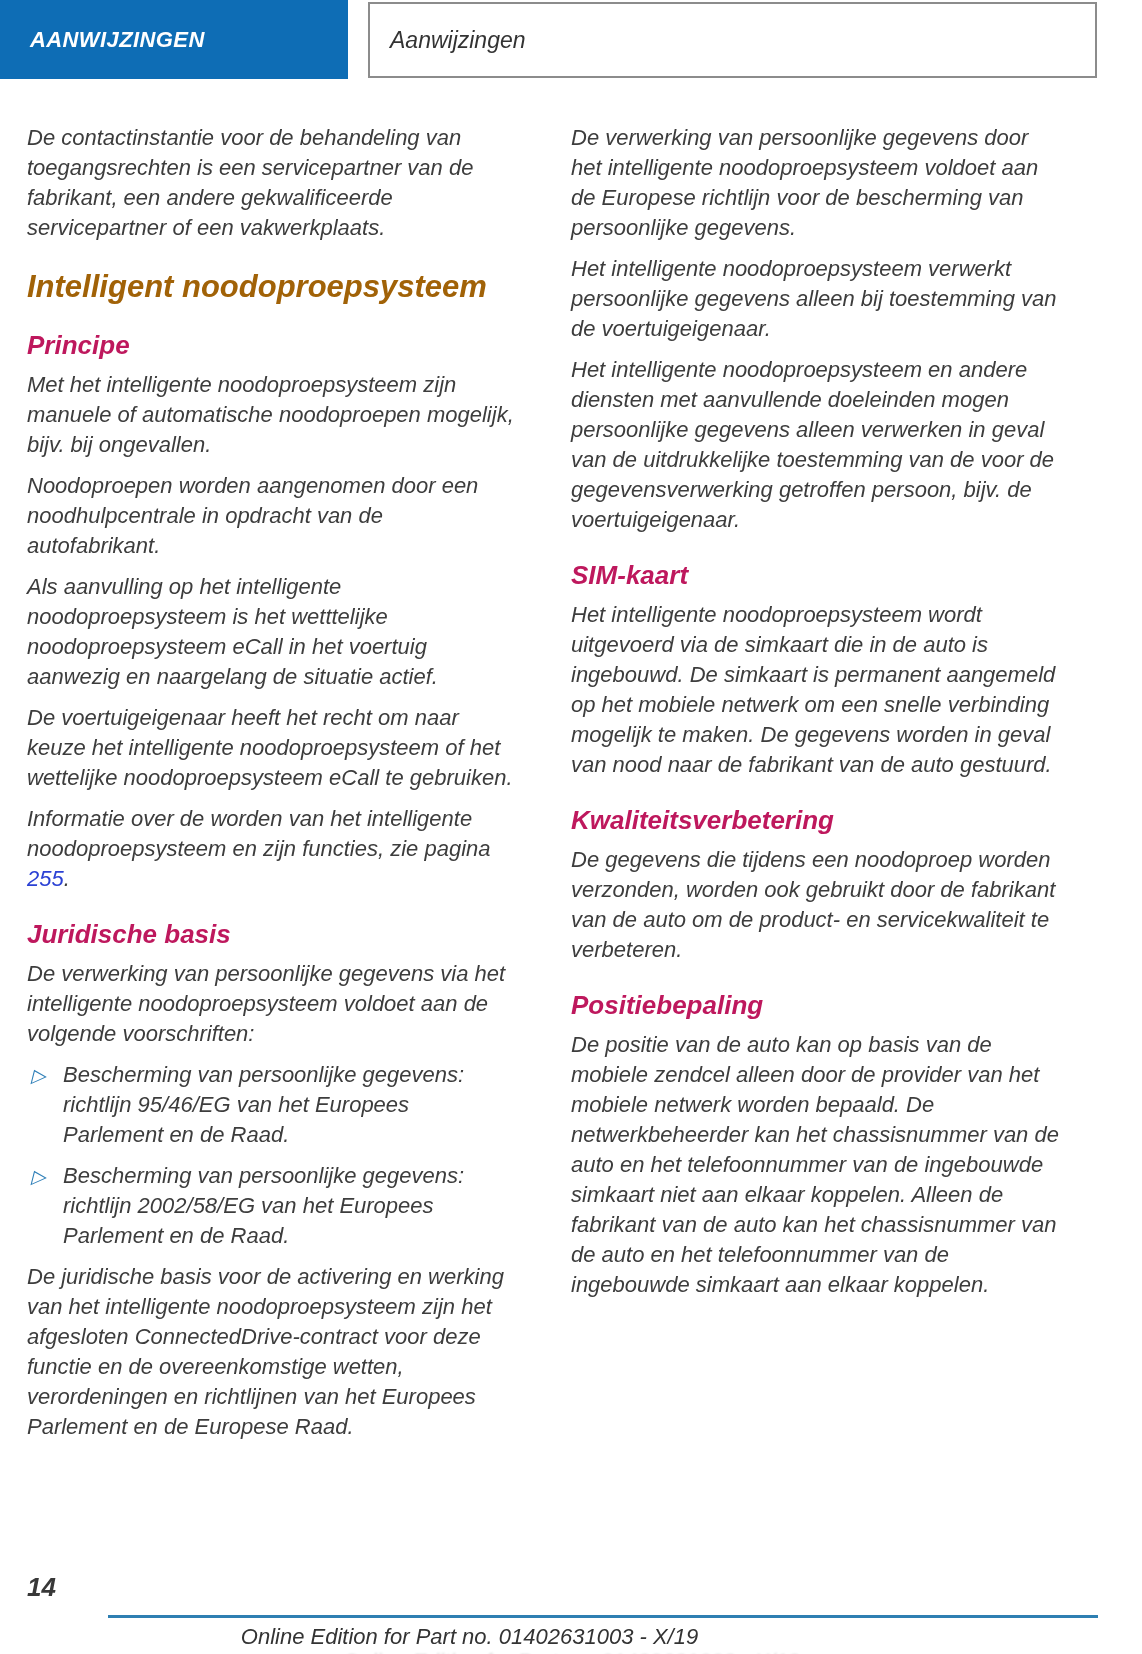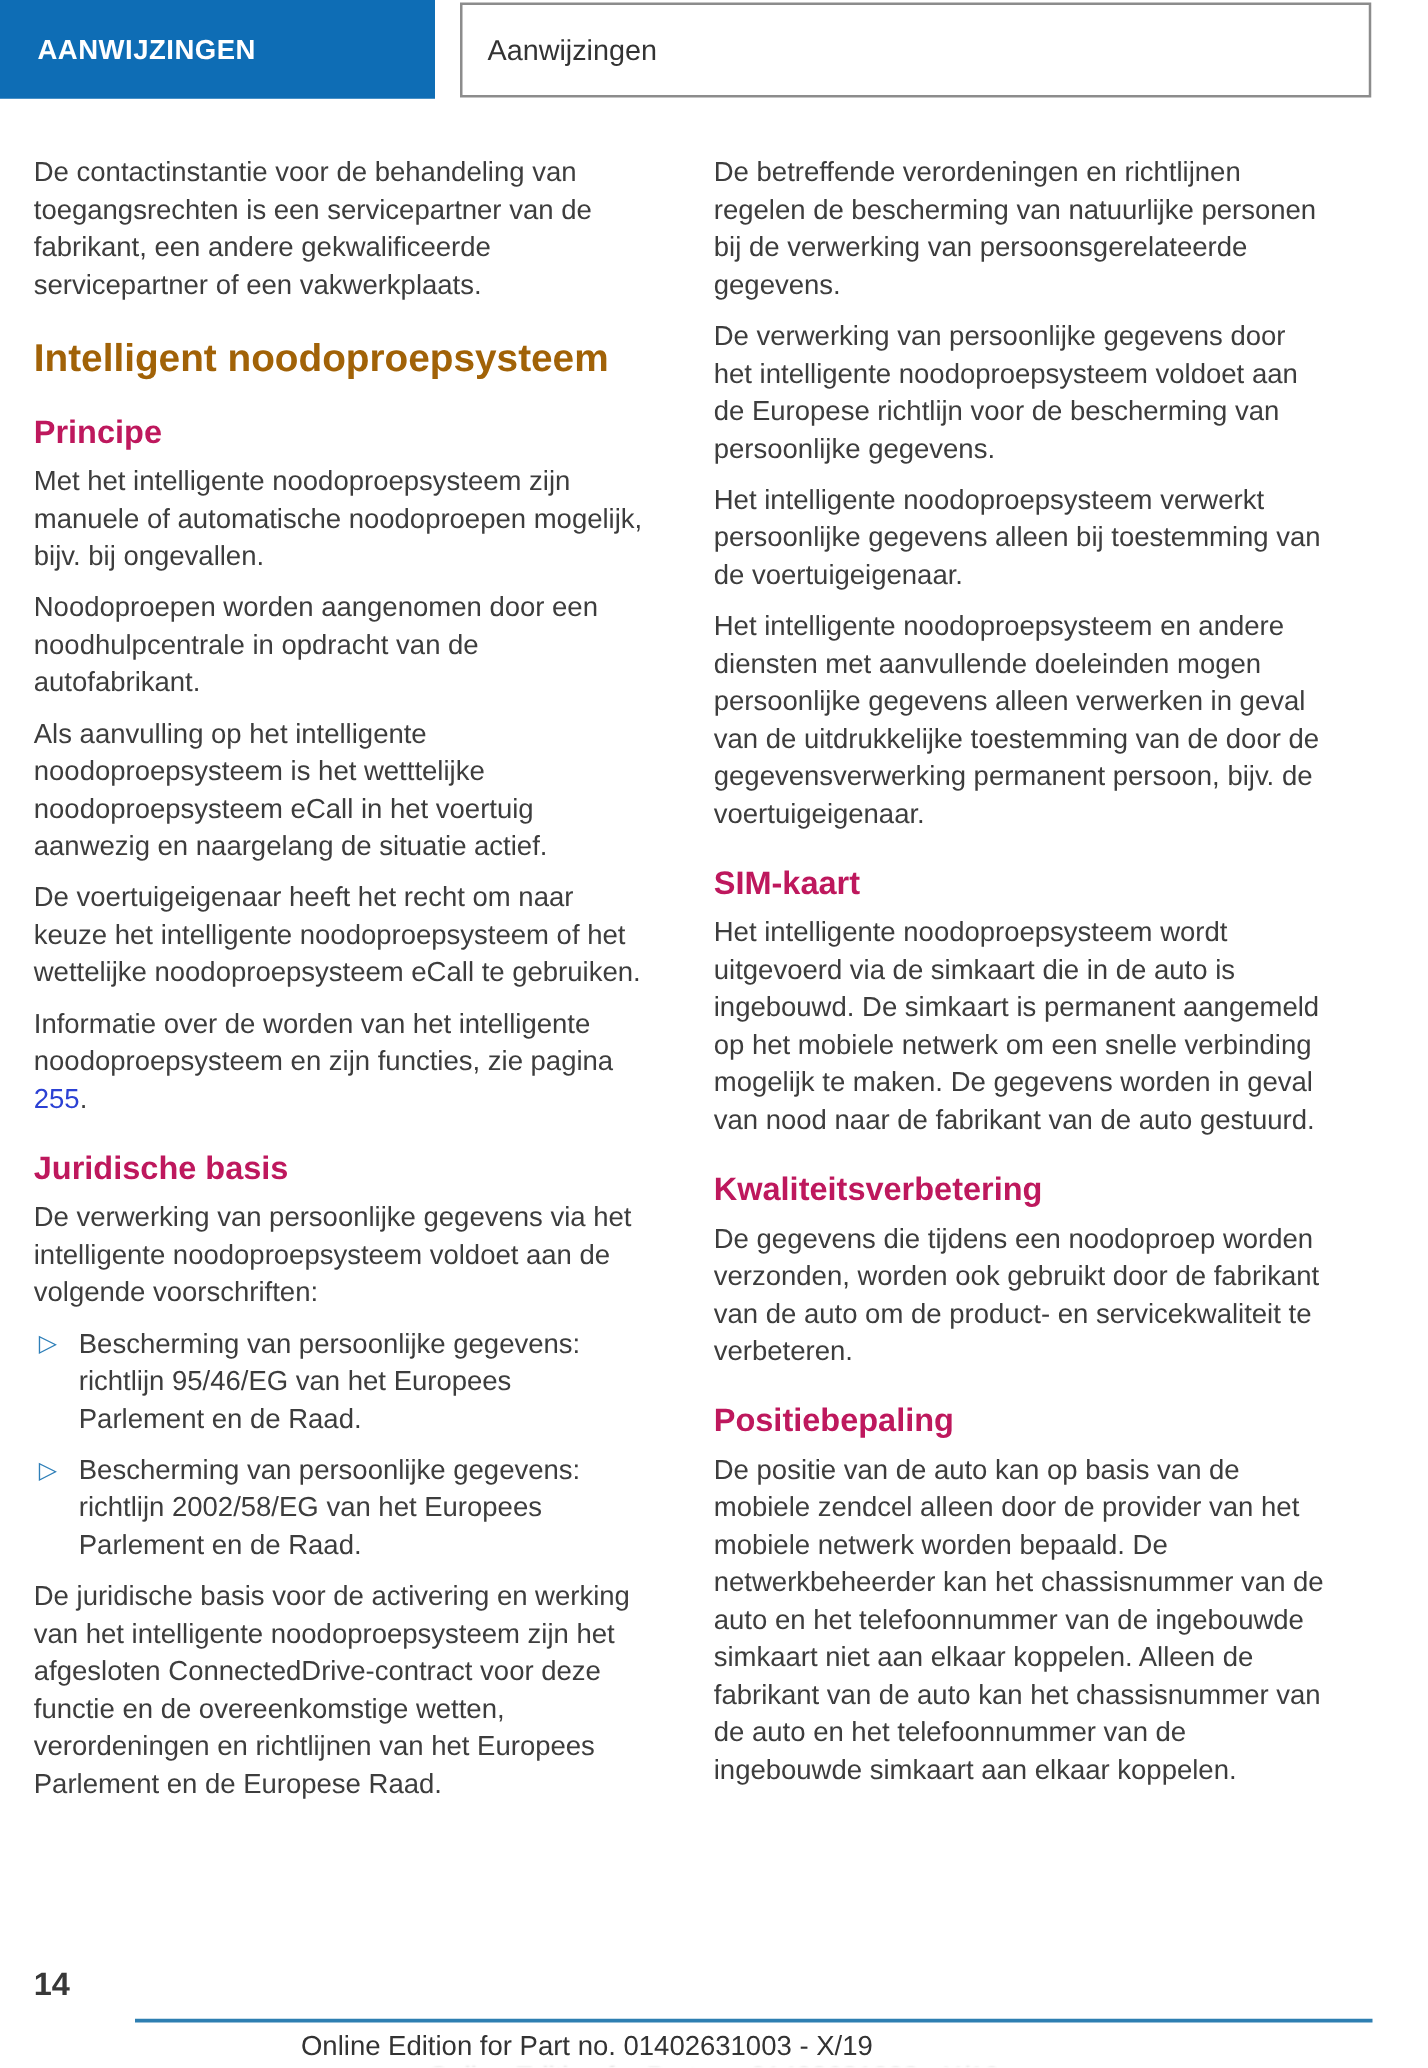--- a/index.html
+++ b/index.html
@@ -3,20 +3,21 @@
 <meta charset="utf-8">
 <style>
   html,body{margin:0;padding:0;background:#ffffff;}
   .page{
     position:relative;
     width:1142px;height:1654px;
     background:#ffffff;
     font-family:"Liberation Sans", sans-serif;
     color:#3d3d3d;
     overflow:hidden;
+    font-style:italic;
   }
   
   .chapter-tab{
     position:absolute;left:0;top:0;width:348px;height:79px;
     background:#0e6db5;
     color:#ffffff;
     font-size:22px;font-weight:bold;letter-spacing:0.4px;
     display:flex;align-items:center;
     padding-left:30px;box-sizing:border-box;
   }
@@ -106,24 +107,23 @@
       </li>
       <li>
         <span class="bullet-marker">▷</span>
         <span>Bescherming van persoonlijke gegevens: richtlijn 2002/58/EG van het Europees Parlement en de Raad.</span>
       </li>
     </ul>
     <p>De juridische basis voor de activering en werking van het intelligente noodoproepsysteem zijn het afgesloten ConnectedDrive-contract voor deze functie en de overeenkomstige wetten, verordeningen en richtlijnen van het Europees Parlement en de Europese Raad.</p>
   </div>
 
   <div class="col col-right">
-    <p>De betreffende verordeningen en richtlijnen regelen de bescherming van natuurlijke personen bij de verwerking van persoonsgerelateerde gegevens.</p>
     <p>De verwerking van persoonlijke gegevens door het intelligente noodoproepsysteem voldoet aan de Europese richtlijn voor de bescherming van persoonlijke gegevens.</p>
     <p>Het intelligente noodoproepsysteem verwerkt persoonlijke gegevens alleen bij toestemming van de voertuigeigenaar.</p>
-    <p>Het intelligente noodoproepsysteem en andere diensten met aanvullende doeleinden mogen persoonlijke gegevens alleen verwerken in geval van de uitdrukkelijke toestemming van de door de gegevensverwerking permanent persoon, bijv. de voertuigeigenaar.</p>
+    <p>Het intelligente noodoproepsysteem en andere diensten met aanvullende doeleinden mogen persoonlijke gegevens alleen verwerken in geval van de uitdrukkelijke toestemming van de voor de gegevensverwerking getroffen persoon, bijv. de voertuigeigenaar.</p>
 
     <h2 class="doc-h2">SIM-kaart</h2>
     <p>Het intelligente noodoproepsysteem wordt uitgevoerd via de simkaart die in de auto is ingebouwd. De simkaart is permanent aangemeld op het mobiele netwerk om een snelle verbinding mogelijk te maken. De gegevens worden in geval van nood naar de fabrikant van de auto gestuurd.</p>
 
     <h2 class="doc-h2">Kwaliteitsverbetering</h2>
     <p>De gegevens die tijdens een noodoproep worden verzonden, worden ook gebruikt door de fabrikant van de auto om de product- en servicekwaliteit te verbeteren.</p>
 
     <h2 class="doc-h2">Positiebepaling</h2>
     <p>De positie van de auto kan op basis van de mobiele zendcel alleen door de provider van het mobiele netwerk worden bepaald. De netwerkbeheerder kan het chassisnummer van de auto en het telefoonnummer van de ingebouwde simkaart niet aan elkaar koppelen. Alleen de fabrikant van de auto kan het chassisnummer van de auto en het telefoonnummer van de ingebouwde simkaart aan elkaar koppelen.</p>
   </div>

